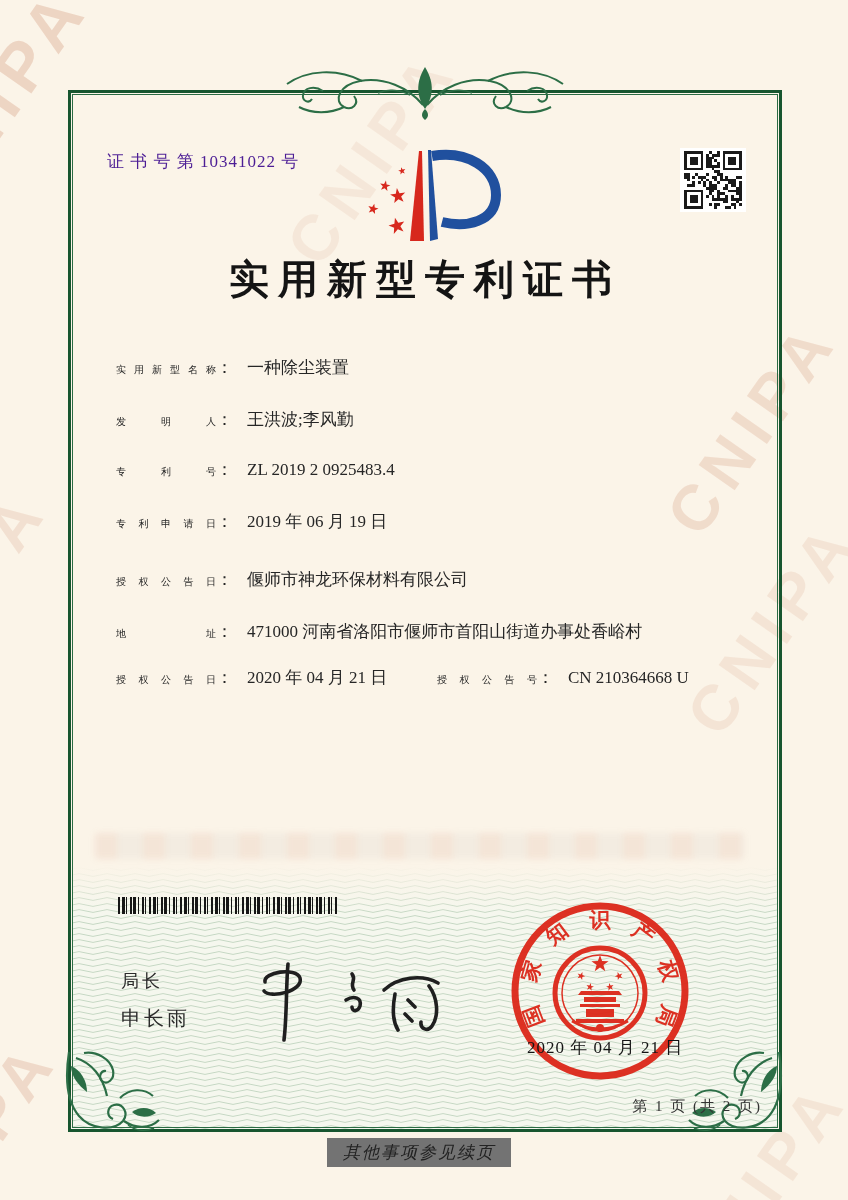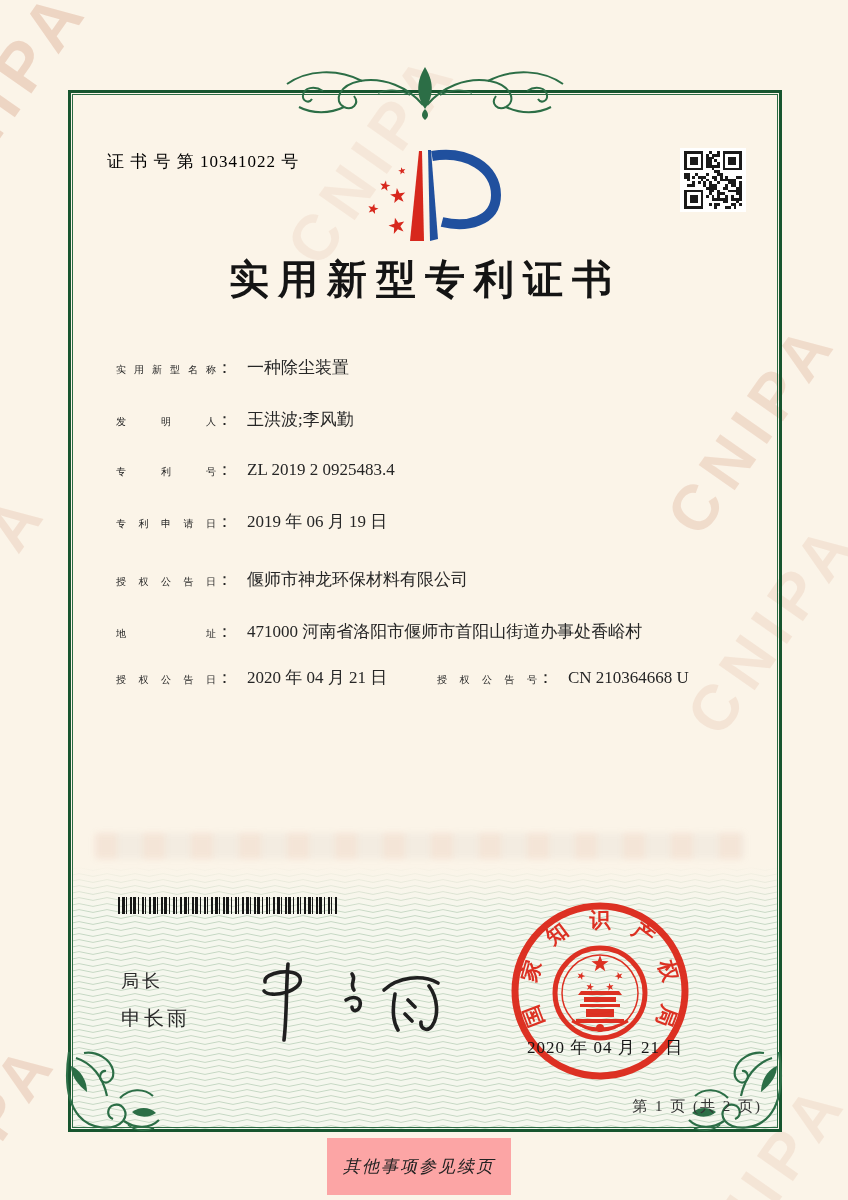--- a/index.html
+++ b/index.html
@@ -18,21 +18,21 @@
   .fl-top{left:280px;top:61px;}
   .fl-bl{left:62px;top:1050px;}
   .fl-br{left:686px;top:1050px;transform:scaleX(-1);}
 
   
   .wavy{position:absolute;z-index:0;left:72px;top:866px;width:706px;height:264px;}
   .wavy-fade{position:absolute;left:0;top:0;width:100%;height:48px;
              background:linear-gradient(#fbf4e8,rgba(251,244,232,0));}
 
   
-  .cert-no{position:absolute;z-index:4;left:107px;top:150px;font-size:17px;letter-spacing:1px;color:#000000;}
+  .cert-no{position:absolute;z-index:4;left:107px;top:150px;font-size:17px;letter-spacing:1px;color:#4c1d95;}
   .logo{position:absolute;z-index:4;left:362px;top:138px;}
   .qr{position:absolute;z-index:4;left:680px;top:148px;width:66px;height:64px;background:#fff;
       padding:3px;box-sizing:border-box;}
   .qr svg{width:100%;height:100%;}
   .title{position:absolute;z-index:4;left:69px;top:252px;width:712px;text-align:center;
          font-size:40px;font-weight:bold;letter-spacing:9px;color:#141414;}
 
   
   .row{position:absolute;z-index:4;left:116px;font-size:17px;white-space:nowrap;color:#262626;}
   .flabel{display:inline-block;width:100px;font-size:10px;text-align:justify;text-align-last:justify;}
@@ -65,22 +65,22 @@
   .seal{position:absolute;z-index:5;left:505px;top:896px;width:190px;height:190px;opacity:.94;}
   .seal .ring{position:absolute;inset:0;}
   .ring-char{position:absolute;font-size:21px;font-weight:bold;color:#dc2517;line-height:1;}
   .emblem{position:absolute;left:45px;top:47px;}
   .seal-date{position:absolute;z-index:6;left:520px;top:1036px;width:170px;text-align:center;
              font-size:17px;letter-spacing:1px;color:#141414;}
 
   
   .page-info{position:absolute;z-index:4;left:50px;top:1097px;width:712px;text-align:right;
              font-size:15px;letter-spacing:2px;color:#333;}
-  .continuation{position:absolute;z-index:4;left:327px;top:1138px;background:#fca5a5;
-                padding:17px 16px;font-size:17px;font-style:italic;letter-spacing:2px;color:#222;}
+  .continuation{position:absolute;z-index:4;left:327px;top:1138px;background:#737373;
+                padding:3px 16px;font-size:17px;font-style:italic;letter-spacing:2px;color:#222;}
 </style>
 </head>
 <body>
 
 <div class="page">
 
   <svg width="0" height="0" style="position:absolute">
     <defs>
       <path id="star5" d="M0,-10 L2.35,-3.24 9.51,-3.09 3.8,1.24 5.88,8.09 0,4 -5.88,8.09 -3.8,1.24 -9.51,-3.09 -2.35,-3.24 Z"></path>
       <g id="tfh" stroke="#2c6e46" stroke-width="2" fill="none">

